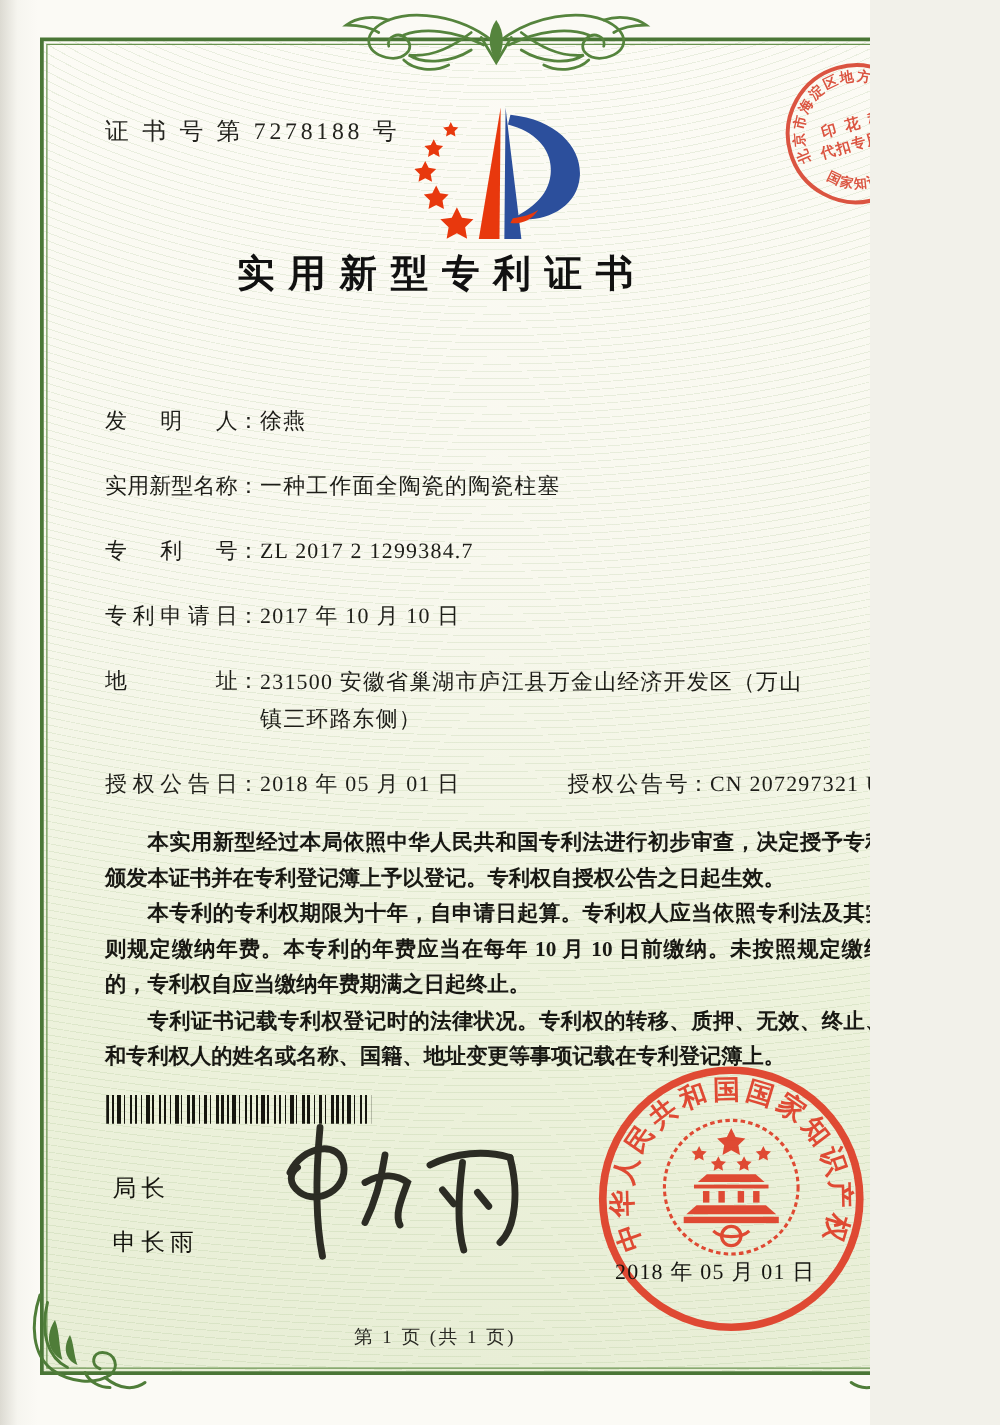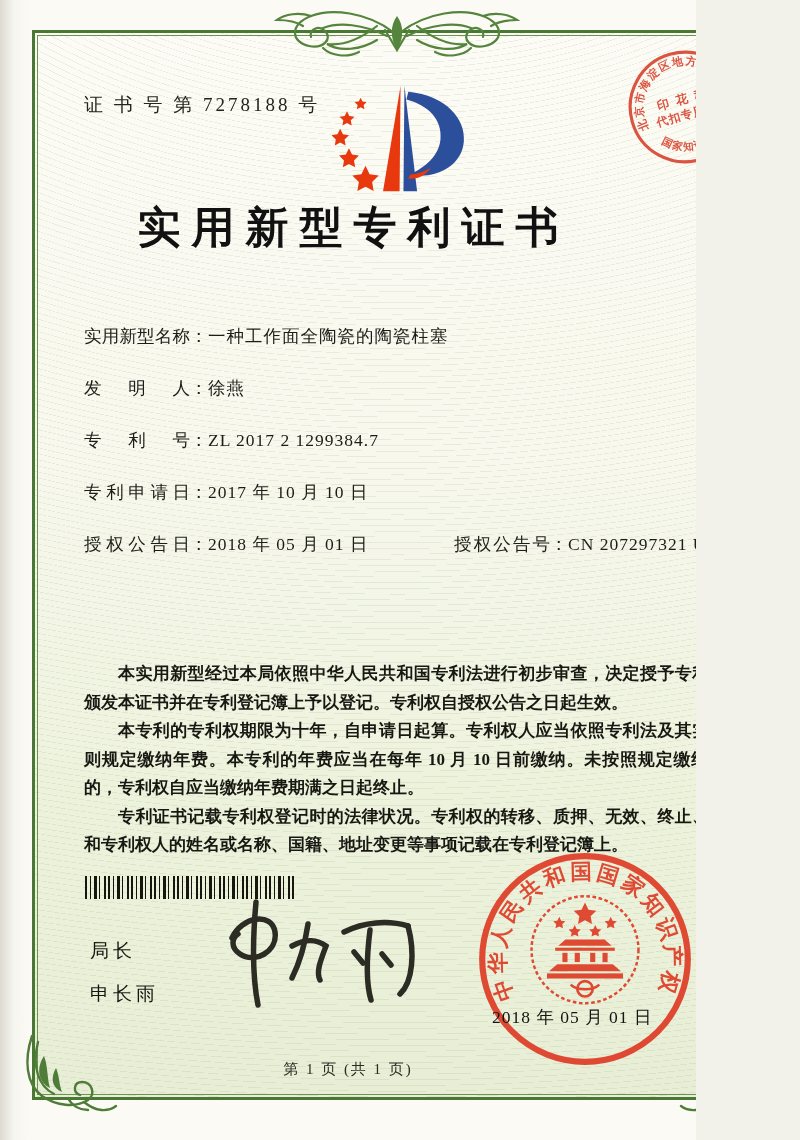--- a/index.html
+++ b/index.html
@@ -29,21 +29,21 @@
   .flourish-bl{position:absolute;left:22px;top:1034px;}
   .flourish-br{position:absolute;left:679px;top:1034px;transform:scaleX(-1);}
 
   .cert-no{
     position:absolute;left:84px;top:92px;
     font-size:19px;letter-spacing:3px;color:#24241f;
   }
   .logo{position:absolute;left:310px;top:80px;}
   .doc-title{
     position:absolute;left:0;top:199px;width:100%;text-align:center;
-    font-size:43px;font-weight:bold;letter-spacing:11px;color:#111;
+    font-size:30px;font-weight:bold;letter-spacing:11px;color:#111;
     text-indent:11px;
   }
   .fields{position:absolute;left:84px;top:322px;width:662px;font-size:17.5px;color:#1d1d18;}
   .field-row{position:relative;line-height:29px;margin-bottom:23px;white-space:nowrap;}
   .flabel{
     display:inline-block;width:106px;
     text-align:justify;text-align-last:justify;
     vertical-align:top;
   }
   .fcolon{display:inline-block;width:18px;vertical-align:top;}
@@ -149,30 +149,33 @@
     <path fill="#2c4f9c" d="M97,6 L96,114 L110,114 L101,40 Z"></path>
     <path fill="#2c4f9c" d="M101,12 C140,16 160,40 158,63 C156,90 126,102 103,97
          C118,89 132,79 134,61 C136,41 122,26 99,20 Z"></path>
     <path fill="#e8380d" d="M103,97 C111,96 118,94 124,90 C118,99 110,102 101,101 Z"></path>
   </svg>
 
   <div class="doc-title">实用新型专利证书</div>
 
   <div class="fields">
     <div class="field-row">
+      <span class="flabel">发明人</span><span class="fcolon">：</span><span class="fvalue">徐燕</span>
+    </div>
+    <div class="field-row">
       <span class="flabel">实用新型名称</span><span class="fcolon">：</span><span class="fvalue">一种工作面全陶瓷的陶瓷柱塞</span>
     </div>
     <div class="field-row">
-      <span class="flabel">发明人</span><span class="fcolon">：</span><span class="fvalue">徐燕</span>
-    </div>
-    <div class="field-row">
       <span class="flabel">专利号</span><span class="fcolon">：</span><span class="fvalue">ZL 2017 2 1299384.7</span>
     </div>
     <div class="field-row">
       <span class="flabel">专利申请日</span><span class="fcolon">：</span><span class="fvalue">2017 年 10 月 10 日</span>
+    </div>
+    <div class="field-row row-addr">
+      <span class="flabel">地址</span><span class="fcolon">：</span><span class="fvalue">231500 安徽省巢湖市庐江县万金山经济开发区（万山镇三环路东侧）</span>
     </div>
     <div class="field-row">
       <span class="flabel">授权公告日</span><span class="fcolon">：</span><span class="fvalue">2018 年 05 月 01 日</span>
       <span class="grant-no">
         <span class="flabel">授权公告号</span><span class="fcolon">：</span><span class="fvalue">CN 207297321 U</span>
       </span>
     </div>
   </div>
 
   <div class="body-text">

